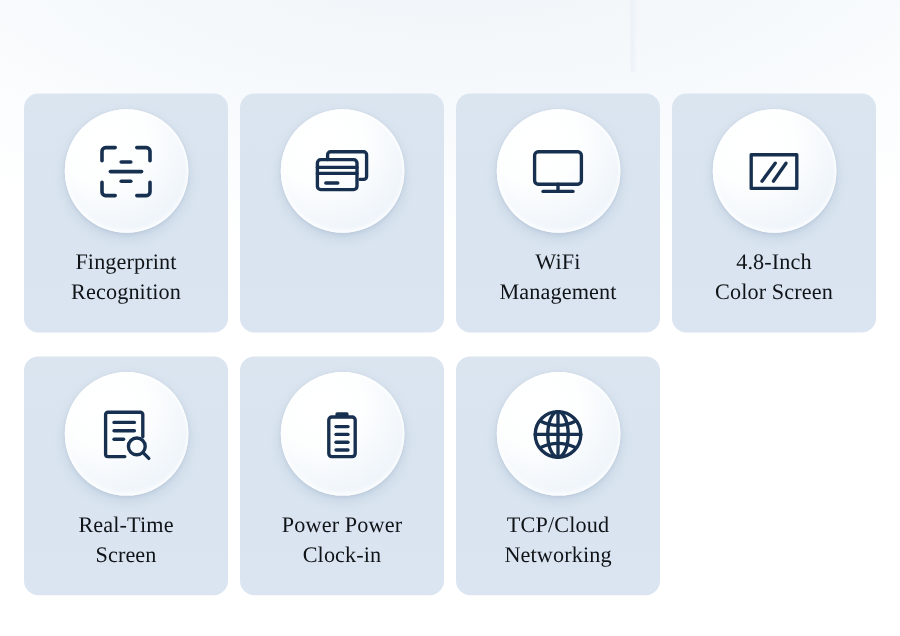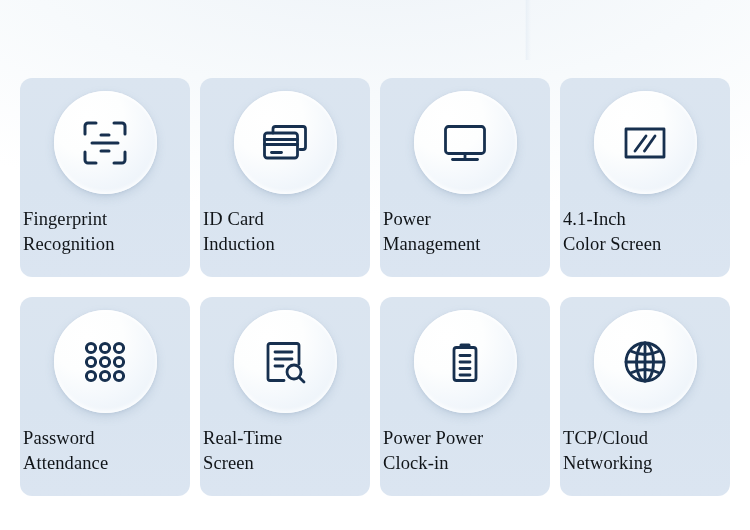--- a/index.html
+++ b/index.html
@@ -89,21 +89,21 @@
     height: 52px;
   }
 
   .icon-circle svg * {
     vector-effect: non-scaling-stroke;
   }
 
   .card-label {
     margin-top: 13px;
     width: 164px;
-    text-align: left;
+    text-align: center;
     font-size: 18.5px;
     line-height: 25px;
     color: #101418;
     font-family: "Liberation Serif", "DejaVu Serif", serif;
     font-weight: 400;
     letter-spacing: 0.1px;
     white-space: pre-line;
   }
 </style>
 </head>
@@ -132,65 +132,46 @@
     <div class="card">
       <div class="icon-circle">
         <svg viewBox="0 0 52 52" fill="none" stroke="#17304f" stroke-width="2.8" stroke-linecap="round" stroke-linejoin="round">
           <path d="M14 16 V12 A2.5 2.5 0 0 1 16.5 9.5 H44 A2.5 2.5 0 0 1 46.5 12 V30 A2.5 2.5 0 0 1 44 32.5 H41"></path>
           <rect x="5.5" y="16" width="33" height="25" rx="2.8"></rect>
           <path d="M5.5 22.5 H38.5"></path>
           <path d="M5.5 27.5 H38.5"></path>
           <path d="M12.5 35.5 H22.5"></path>
         </svg>
       </div>
-      <div class="card-label">ID Card
-Induction</div>
     </div>
 
     <div class="card">
       <div class="icon-circle">
         <svg viewBox="0 0 52 52" fill="none" stroke="#17304f" stroke-width="2.8" stroke-linecap="round" stroke-linejoin="round">
           <rect x="6.5" y="9.5" width="39" height="27" rx="3"></rect>
           <path d="M26 36.5 V42.5"></path>
           <path d="M13.5 42.5 H38.5"></path>
         </svg>
       </div>
-      <div class="card-label">Power
+      <div class="card-label">WiFi
 Management</div>
     </div>
 
     <div class="card">
       <div class="icon-circle">
         <svg viewBox="0 0 52 52" fill="none" stroke="#17304f" stroke-width="2.8" stroke-linecap="round" stroke-linejoin="round">
           <rect x="7" y="12" width="38" height="28"></rect>
           <path d="M16 34 L27 19"></path>
           <path d="M25.5 34 L36 19"></path>
         </svg>
       </div>
-      <div class="card-label">4.1-Inch
+      <div class="card-label">4.8-Inch
 Color Screen</div>
     </div>
 
-    <div class="card">
-      <div class="icon-circle">
-        <svg viewBox="0 0 52 52" fill="none" stroke="#17304f" stroke-width="3">
-          <circle cx="12" cy="12" r="4.6"></circle>
-          <circle cx="26" cy="12" r="4.6"></circle>
-          <circle cx="40" cy="12" r="4.6"></circle>
-          <circle cx="12" cy="26" r="4.6"></circle>
-          <circle cx="26" cy="26" r="4.6"></circle>
-          <circle cx="40" cy="26" r="4.6"></circle>
-          <circle cx="12" cy="40" r="4.6"></circle>
-          <circle cx="26" cy="40" r="4.6"></circle>
-          <circle cx="40" cy="40" r="4.6"></circle>
-        </svg>
-      </div>
-      <div class="card-label">Password
-Attendance</div>
-    </div>
 
     <div class="card">
       <div class="icon-circle">
         <svg viewBox="0 0 52 52" fill="none" stroke="#17304f" stroke-width="2.8" stroke-linecap="round" stroke-linejoin="round">
           <path d="M40 28 V9.5 A2 2 0 0 0 38 7.5 H11 A2 2 0 0 0 9 9.5 V42.5 A2 2 0 0 0 11 44.5 H25"></path>
           <path d="M16 16 H33"></path>
           <path d="M16 23 H33"></path>
           <path d="M16 30 H24"></path>
           <circle cx="35" cy="36" r="7"></circle>
           <path d="M40.4 41.4 L45 46"></path>

